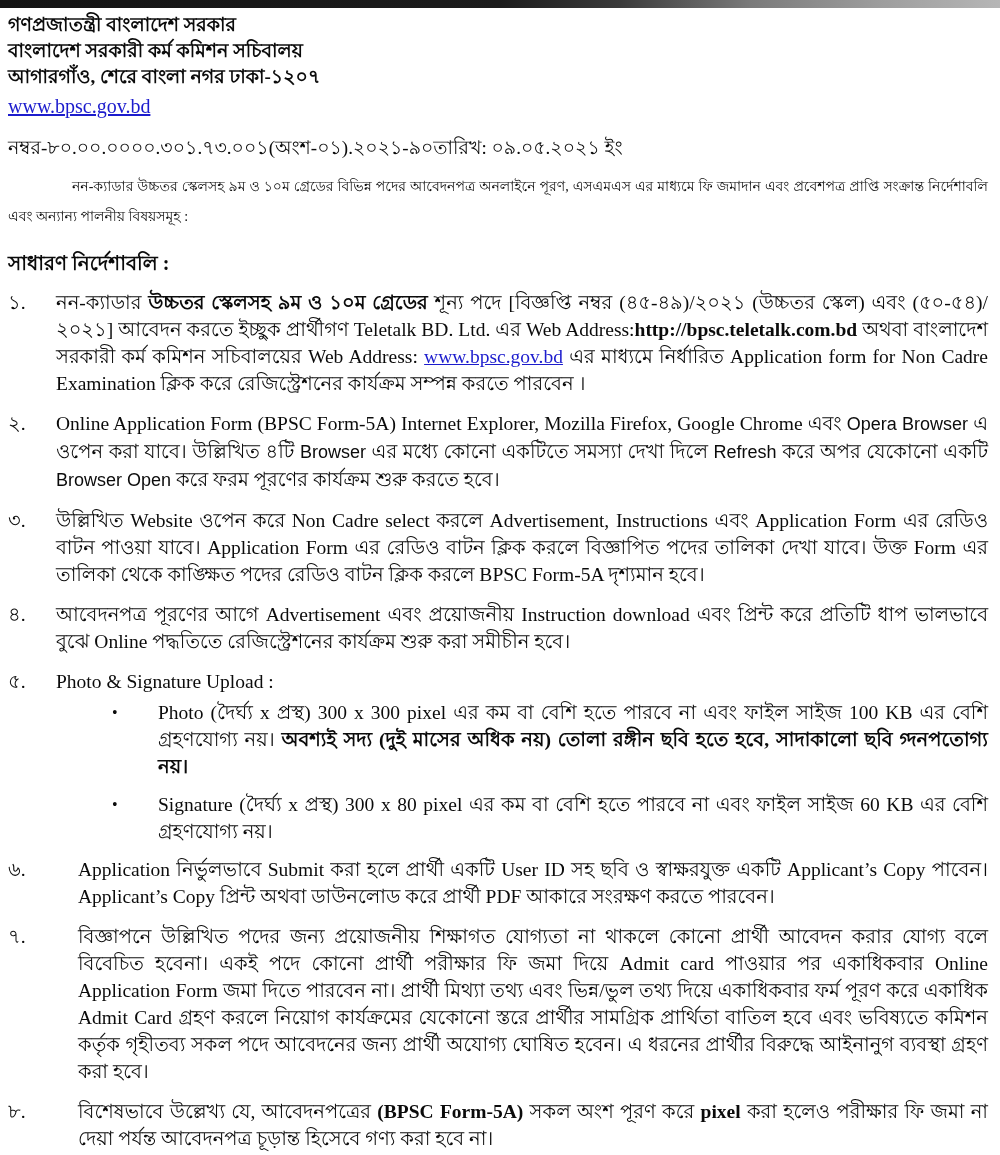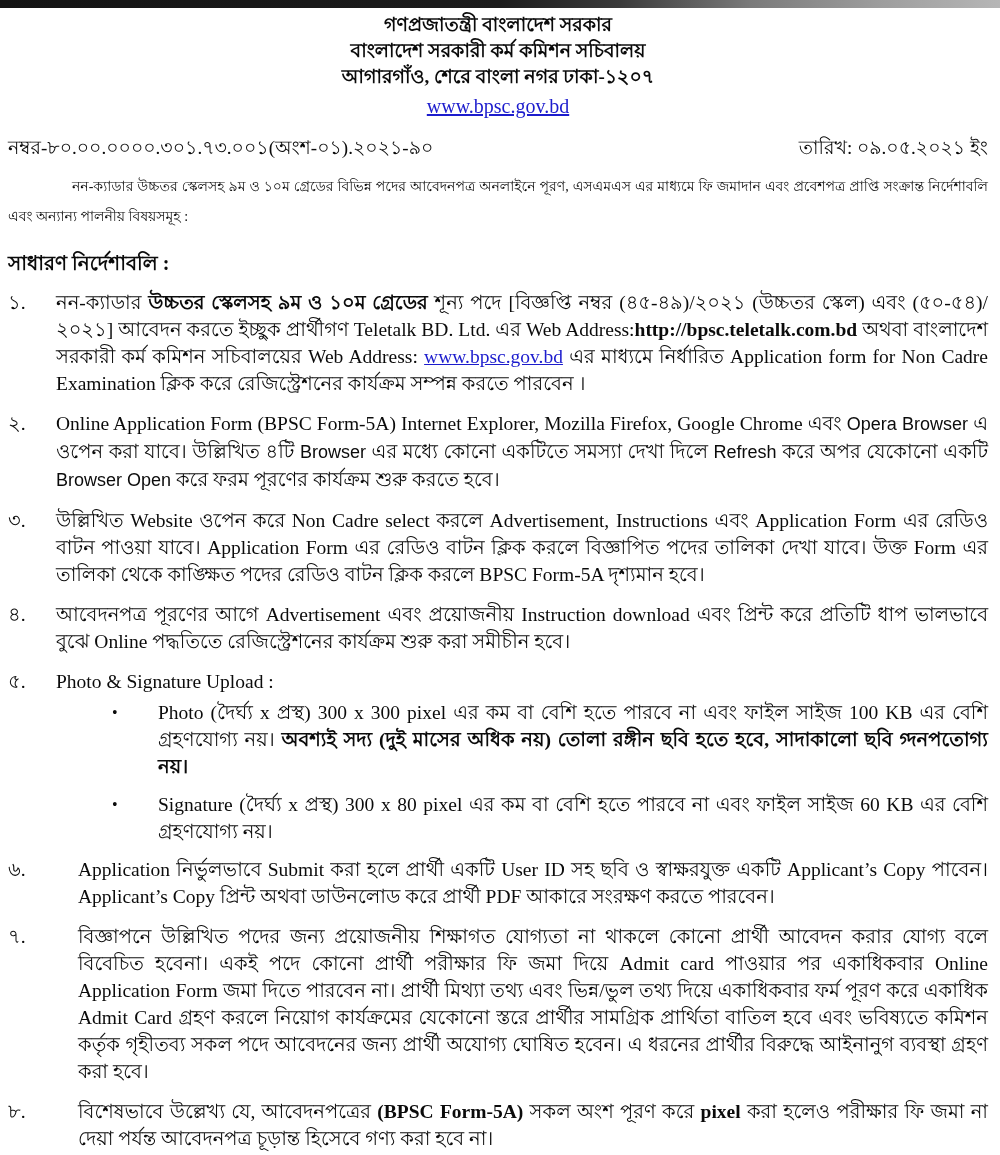--- a/index.html
+++ b/index.html
@@ -9,26 +9,26 @@
     width:1000px; height:1155px; overflow:hidden;
     background:#ffffff; color:var(--ink);
     font-family:"Liberation Serif","DejaVu Serif",serif;
   }
   .scanbar {
     height:8px; width:100%;
     background:linear-gradient(to right,#141414 0%,#1c1c1c 50%,#3a3a3a 62%,#7a7a7a 75%,#9d9d9d 88%,#b6b6b6 100%);
   }
   .doc { padding:4px 12px 0 8px; }
 
-  .hdr { text-align:center; }
+  .hdr { }
   .hdr .h { font-size:19px; line-height:26px; font-weight:600; }
   .hdr .site { font-size:20px; line-height:28px; margin-top:2px; }
   .site a { color:var(--link); text-decoration:underline; }
 
-  .meta { display:flex; justify-content:space-between; margin-top:16px; font-size:19px; line-height:24px; }
+  .meta { display:flex; justify-content:flex-start; margin-top:16px; font-size:19px; line-height:24px; }
 
   .subject {
     margin-top:12px; font-weight:normal; font-size:14px; line-height:30px;
     text-align:justify; text-indent:64px;
   }
   .sheading { margin-top:18px; font-weight:bold; font-size:20px; line-height:27px; }
 
   #items { margin-top:12px; }
   .item { display:flex; margin-bottom:13px; font-size:19.5px; line-height:27px; }
   .item .num { flex:0 0 36px; }

